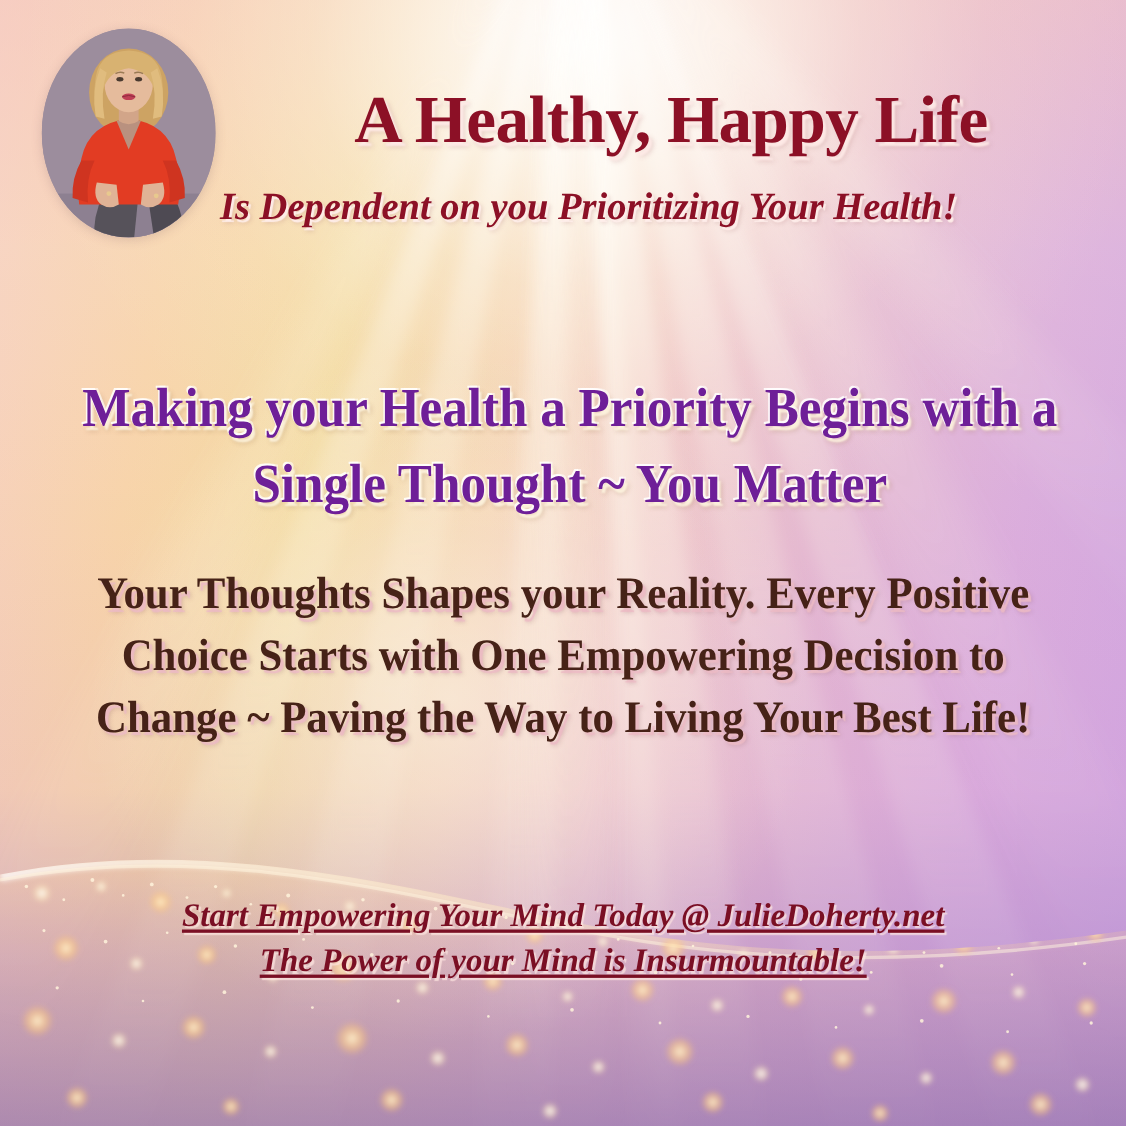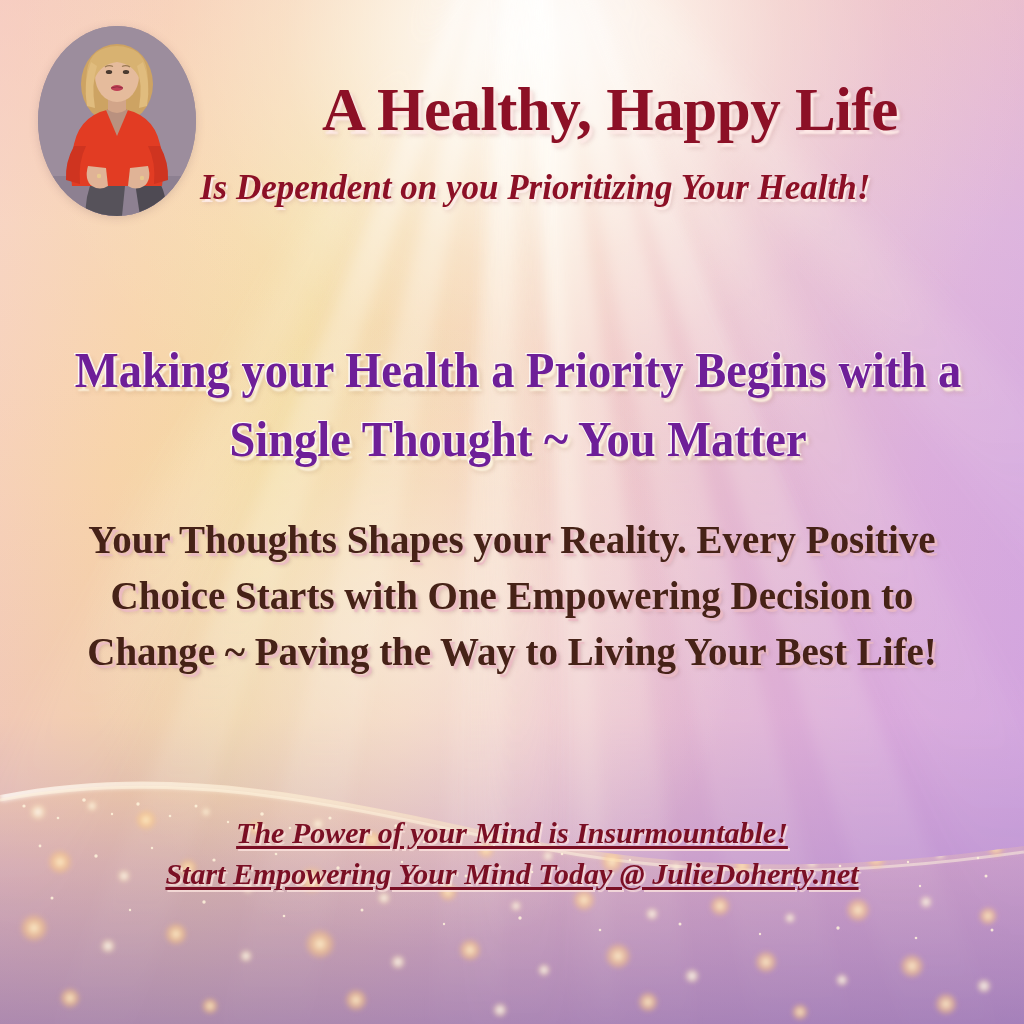--- a/index.html
+++ b/index.html
@@ -416,17 +416,17 @@
       <rect width="158" height="190" fill="none"></rect>
     </svg>
   </div>
 
   <div class="title">A Healthy, Happy Life</div>
   <div class="subtitle">Is Dependent on you Prioritizing Your Health!</div>
   <div class="headline">Making your Health a Priority Begins with a Single Thought ~ You Matter</div>
   <div class="body-copy">Your Thoughts Shapes your Reality. Every Positive Choice Starts with One Empowering Decision to Change ~ Paving the Way to Living Your Best Life!</div>
 
   <div class="footer">
+    <span class="fline">Start Empowering Your Mind Today @ JulieDoherty.net</span>
     <span class="fline">The Power of your Mind is Insurmountable!</span>
-    <span class="fline">Start Empowering Your Mind Today @ JulieDoherty.net</span>
   </div>
 
 </div>
 
 </body></html>

